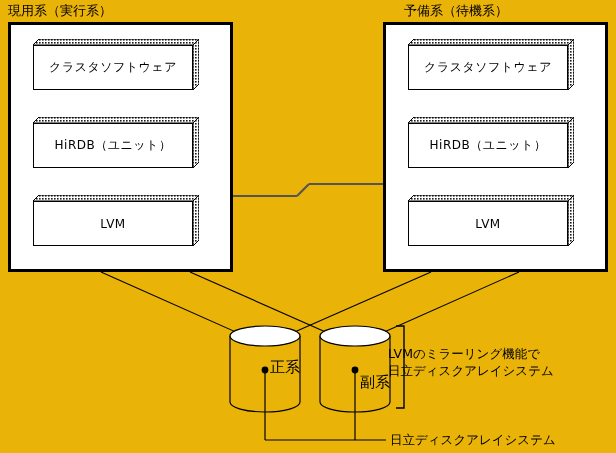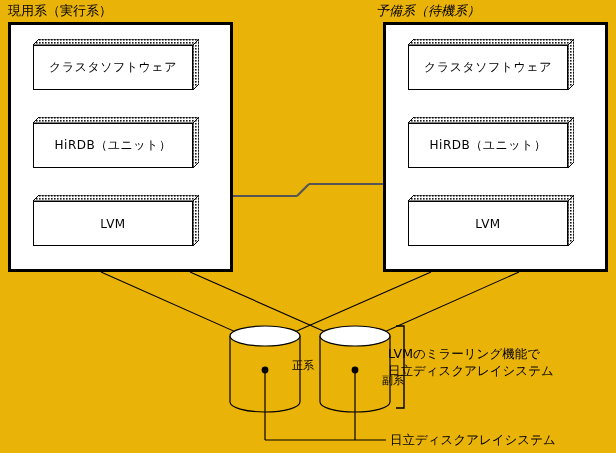--- a/index.html
+++ b/index.html
@@ -66,25 +66,24 @@
   .comp svg.extrude {
     position: absolute;
     left: 0;
     top: 0;
     width: 166px;
     height: 52px;
     z-index: 1;
   }
   .cyl-label {
     position: absolute;
-    font-size: 11px;
-    color: #000;
-    white-space: nowrap;
-    text-align: center;
-    padding-left: 38px;
+    font-size: 15px;
+    color: #000;
+    white-space: nowrap;
+    text-align: right;
   }
   .anno {
     position: absolute;
     font-size: 12.5px;
     color: #000;
     white-space: nowrap;
     line-height: 17px;
     font-family: "DejaVu Sans", "Liberation Sans", sans-serif;
   }
 </style>
@@ -172,21 +171,21 @@
       <svg class="extrude" viewBox="0 0 166 52">
         <polygon points="0,6 6,0 166,0 160,6" fill="url(#stipple)" stroke="#000000" stroke-width="1"></polygon>
         <polygon points="160,6 166,0 166,45 160,51" fill="url(#stipple)" stroke="#000000" stroke-width="1"></polygon>
       </svg>
       <div class="face">
           <span>LVM</span>
         </div>
     </div>
   </div>
 
-  <div class="sys-label" style="left:376px; top:2px;font-style:italic;">予備系（待機系）</div>
+  <div class="sys-label" style="left:404px; top:2px;">予備系（待機系）</div>
 
   <div class="node-host" style="left:383px; top:22px; width:225px; height:250px;">
 
     <div class="comp" style="left:22px; top:14px;">
       <svg class="extrude" viewBox="0 0 166 52">
         <polygon points="0,6 6,0 166,0 160,6" fill="url(#stipple)" stroke="#000000" stroke-width="1"></polygon>
         <polygon points="160,6 166,0 166,45 160,51" fill="url(#stipple)" stroke="#000000" stroke-width="1"></polygon>
       </svg>
       <div class="face">
           <span>クラスタソフトウェア</span>

